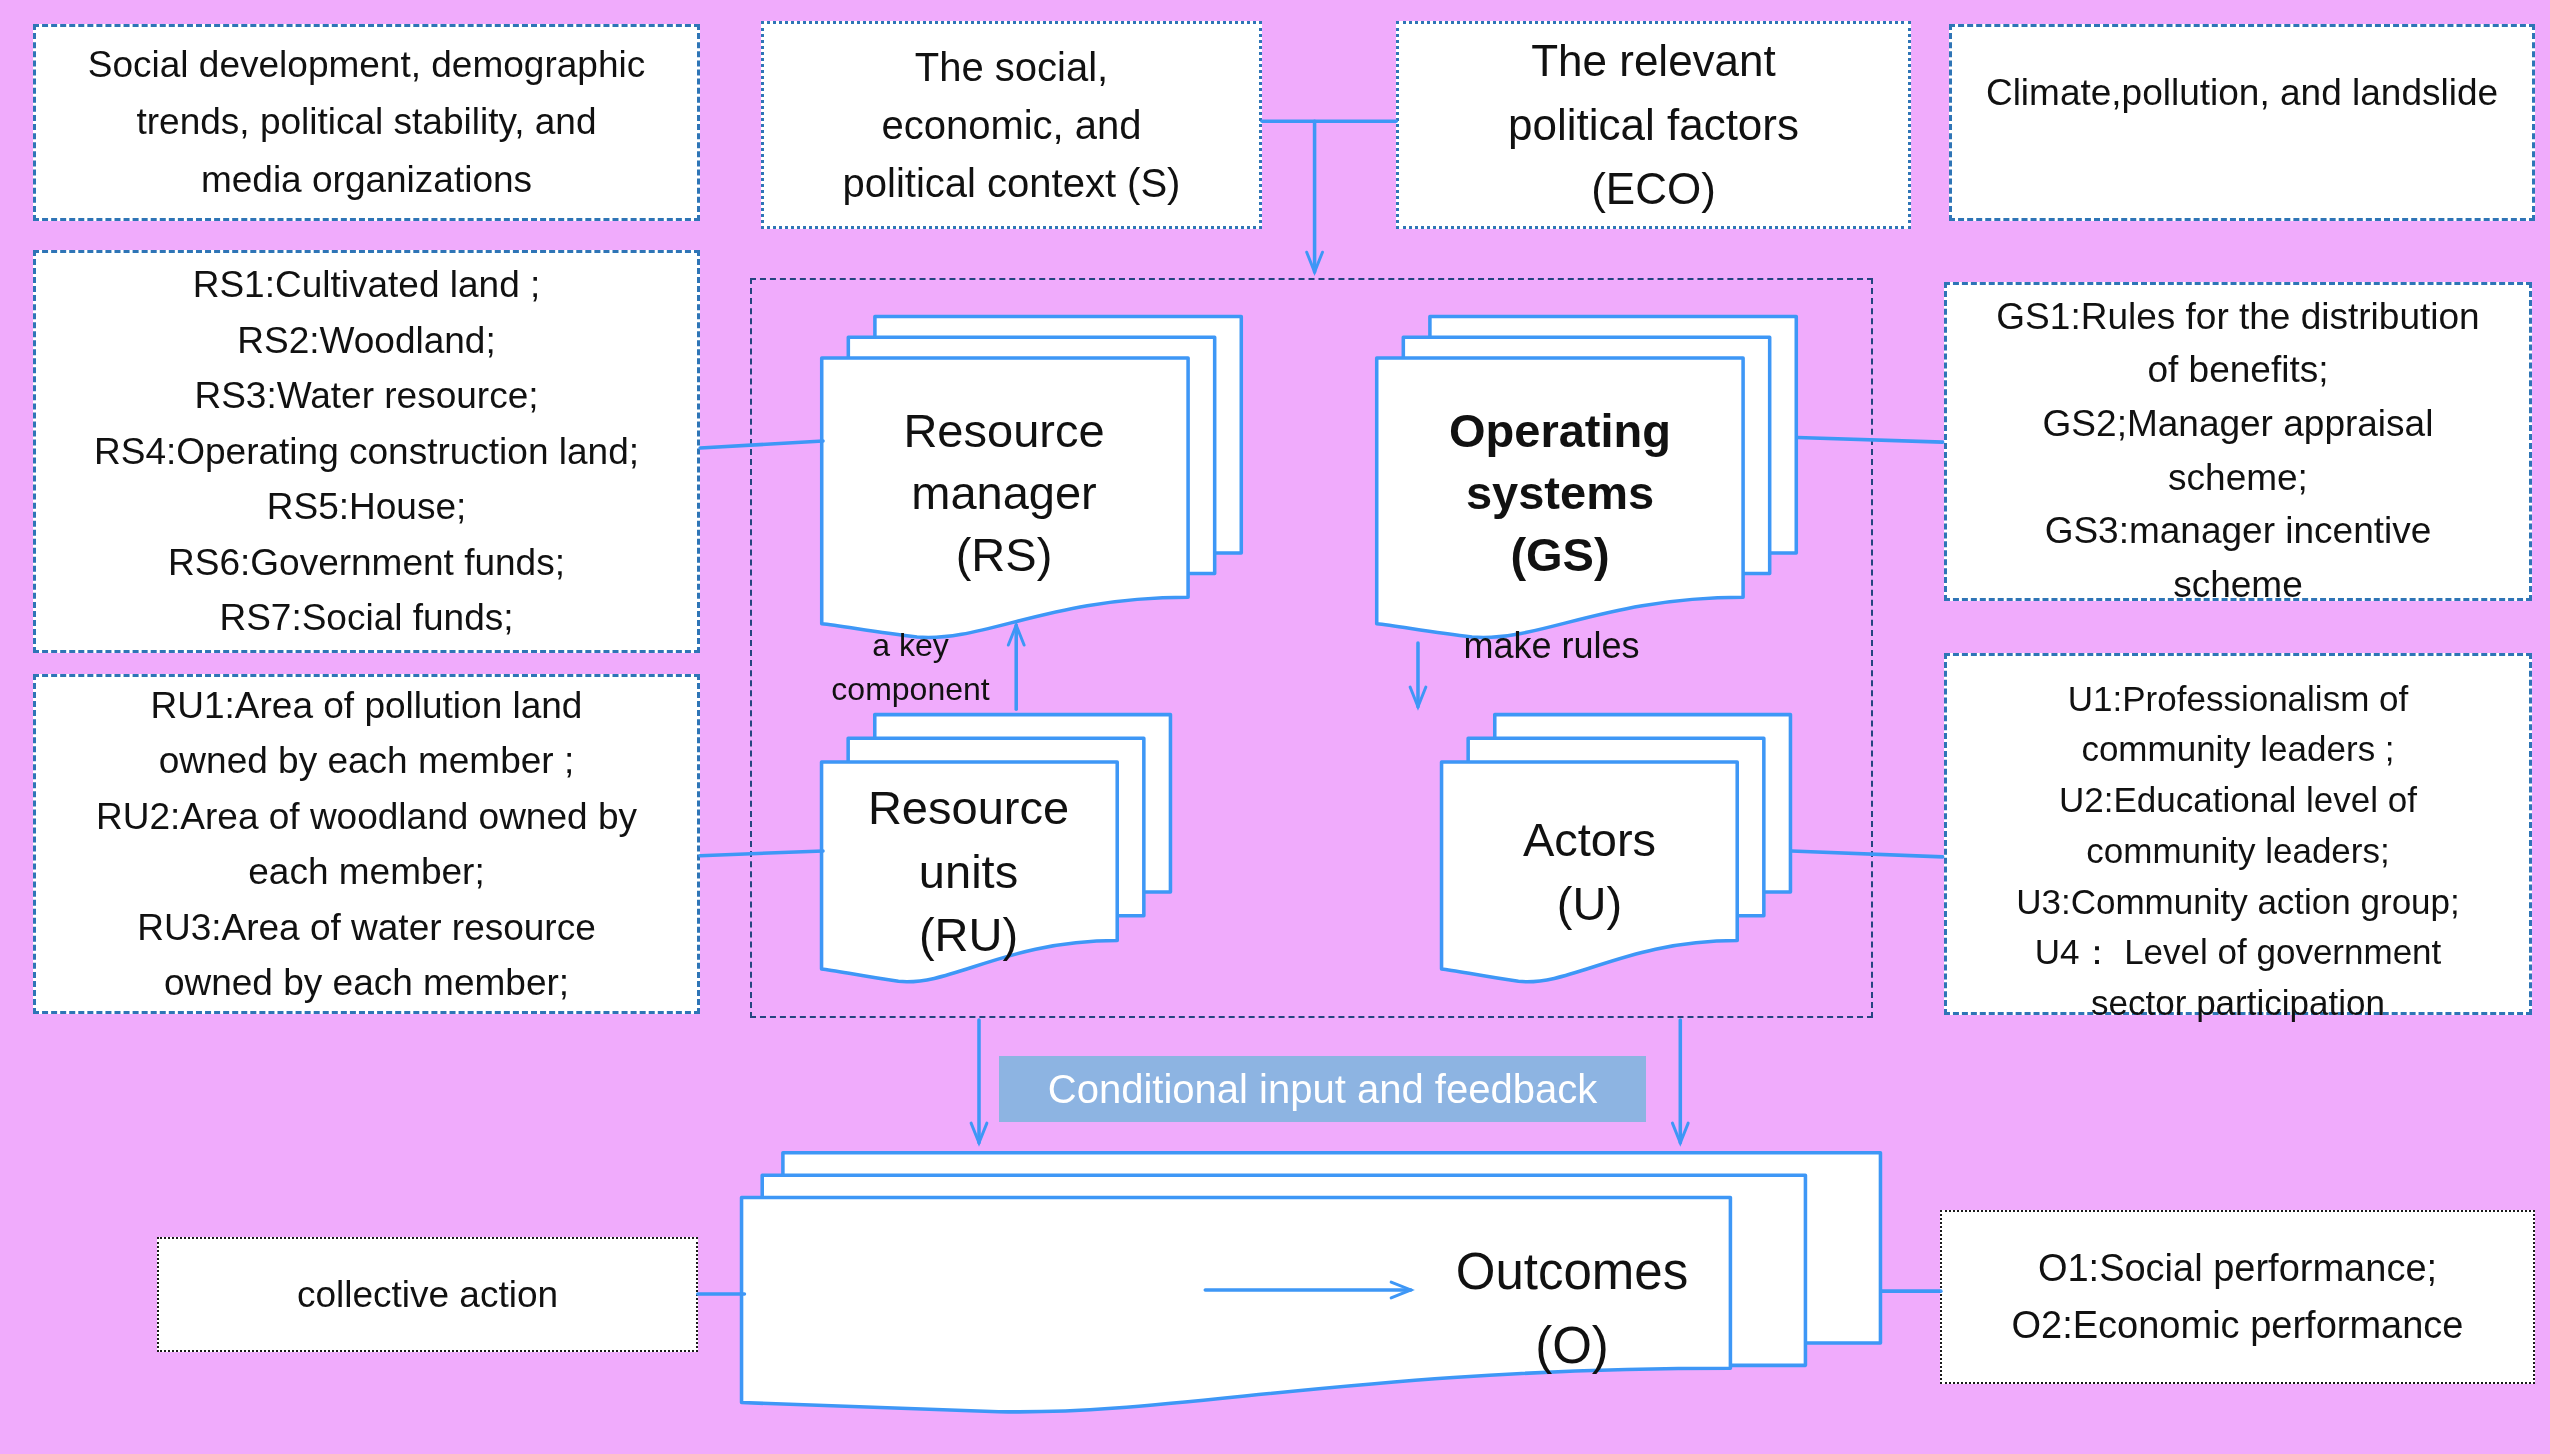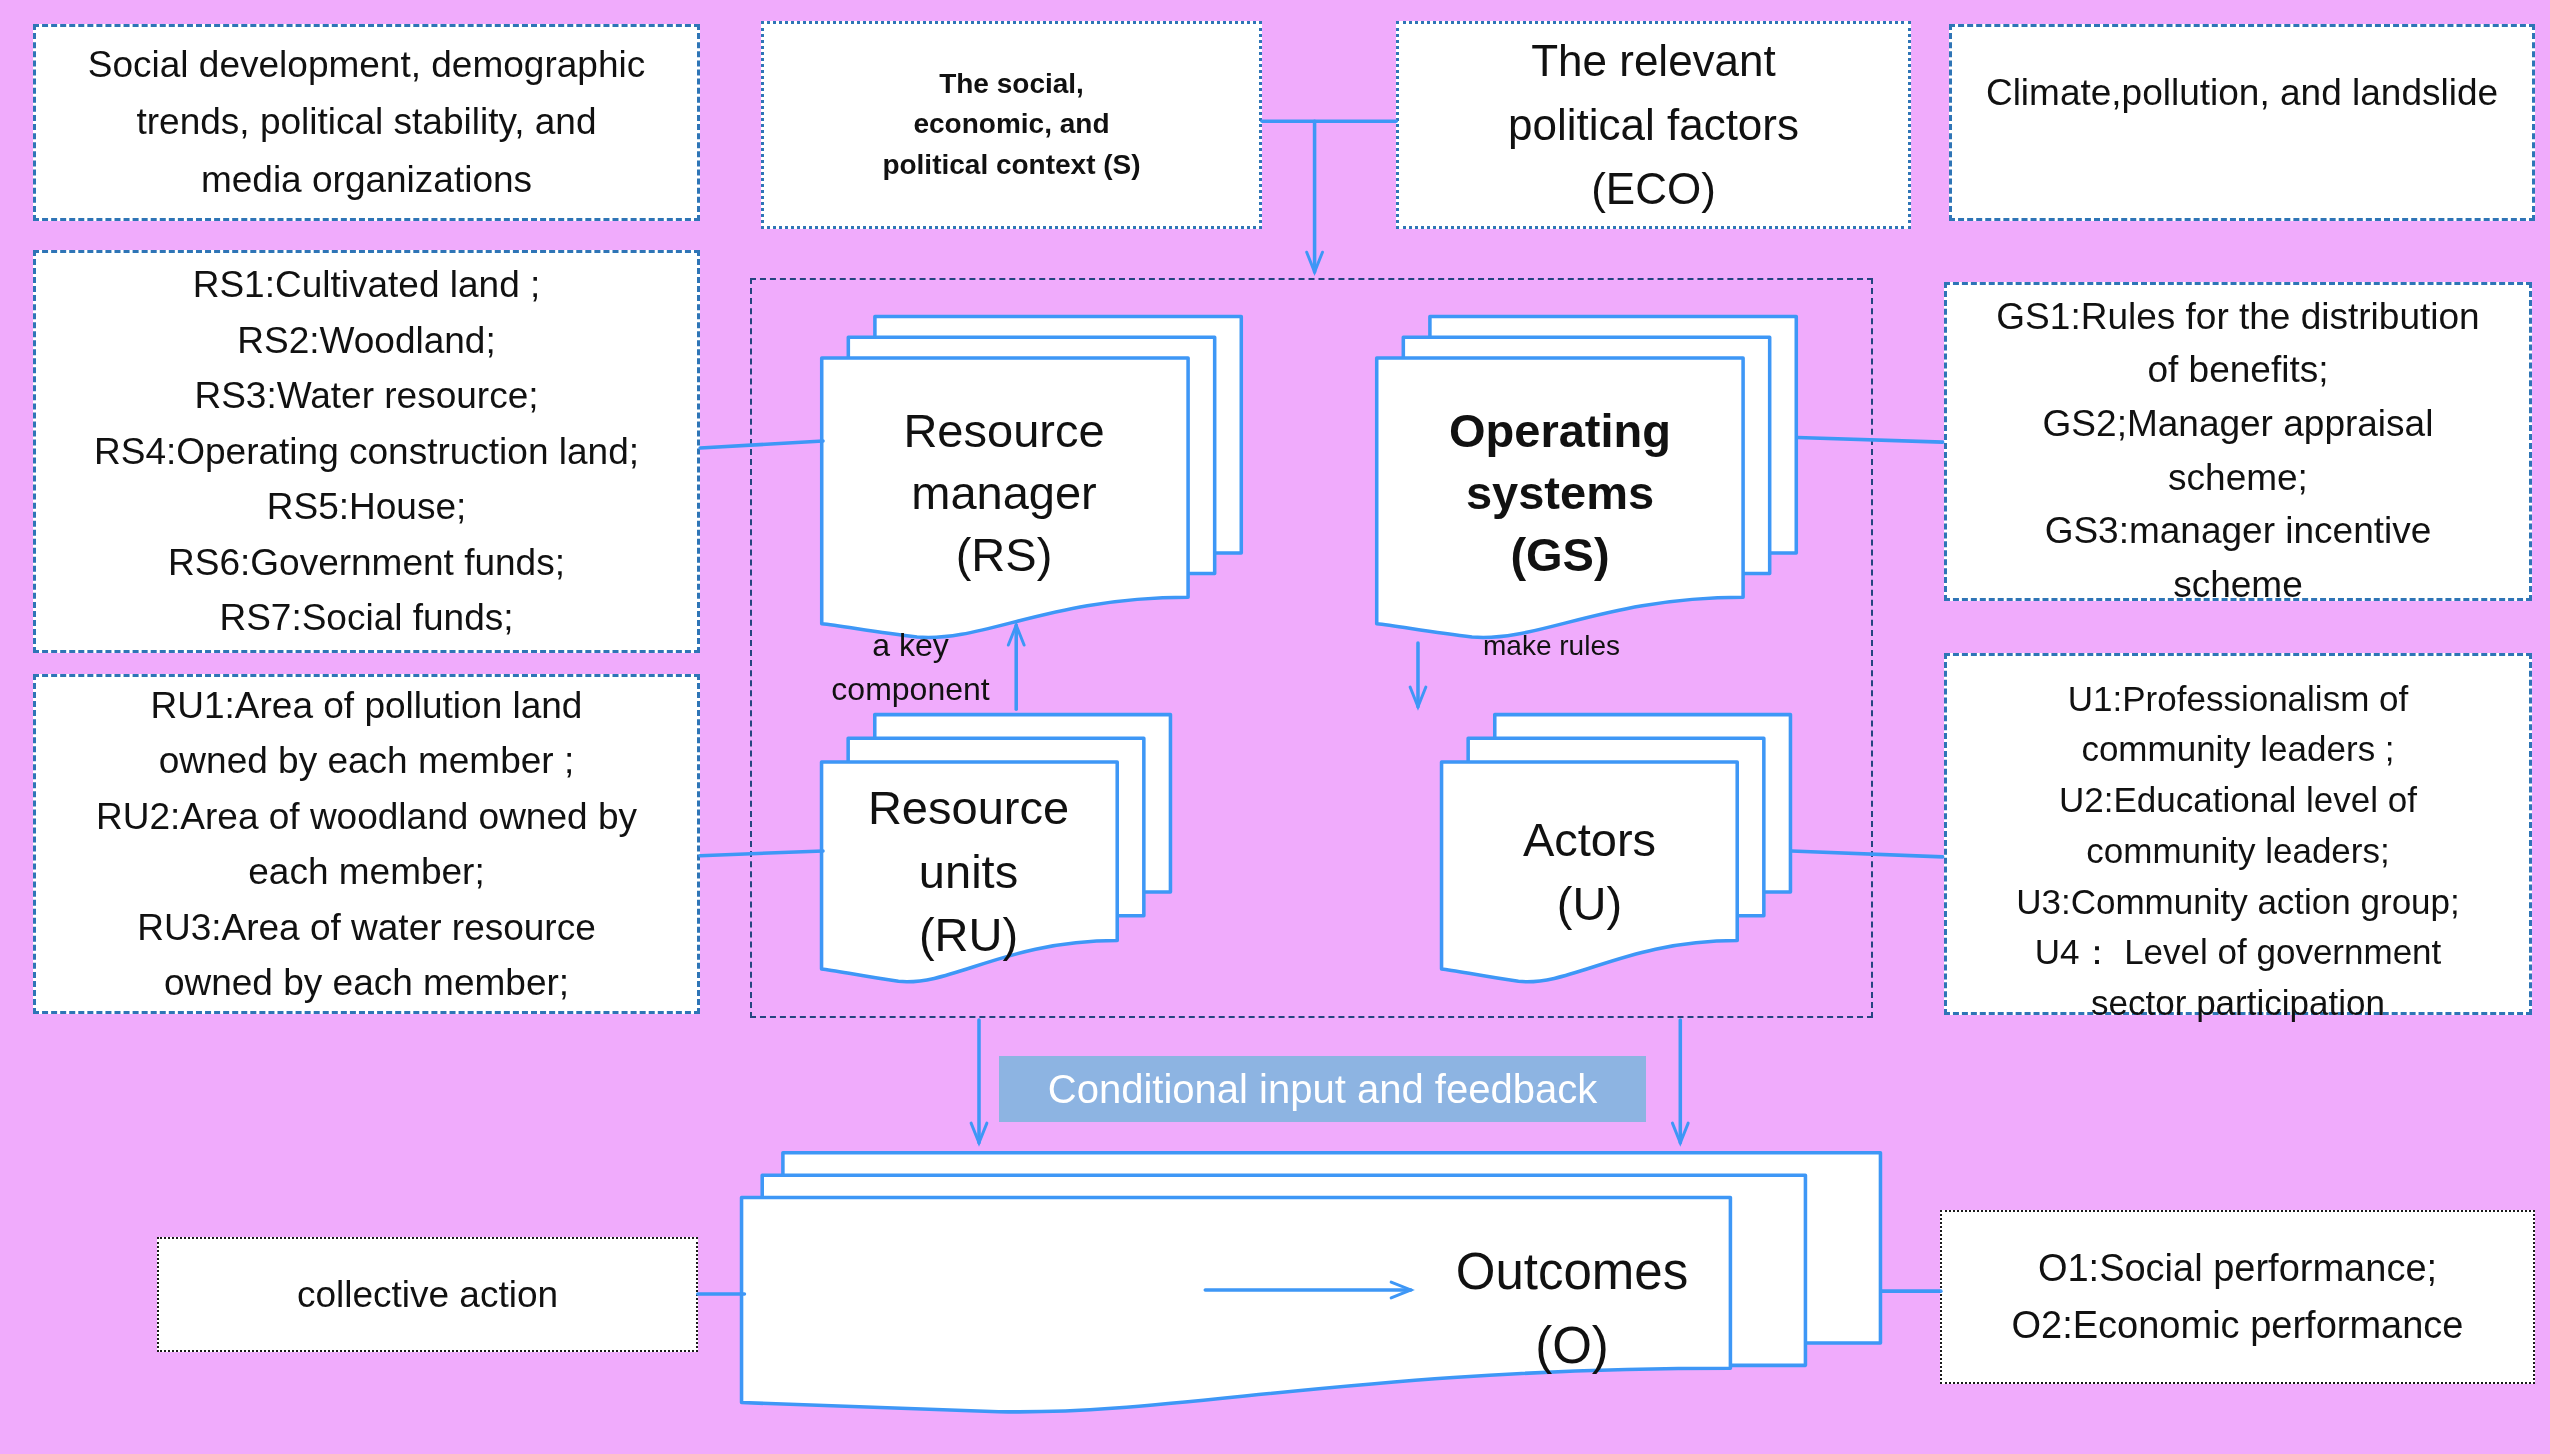--- a/index.html
+++ b/index.html
@@ -10,41 +10,41 @@
   .dbox{
     position:absolute;display:flex;align-items:center;justify-content:center;
     text-align:center;white-space:pre-line;background:#fff;box-sizing:border-box;
     line-height:1.5;
   }
   .b-dash{border:3px dashed var(--dash_blue,#2E75B6);}
   .b-dot{border:3px dotted var(--dash_blue,#2E75B6);}
   .b-navy{border:2.4px dashed var(--dark_navy,#24457F);background:transparent;}
   .b-black{border:2.4px dotted var(--black_dotted,#1a1a1a);}
   #box-social{left:33px;top:23.6px;width:667px;height:197px;font-size:37px;line-height:1.55;}
-  #box-s{left:761px;top:20.7px;width:501px;height:208px;font-size:28px;line-height:1.45;font-weight:bold;}
+  #box-s{left:761px;top:20.7px;width:501px;height:208px;font-size:40px;line-height:1.45;}
   #box-eco{left:1396px;top:20.7px;width:515px;height:208px;font-size:44px;line-height:1.45;}
   #box-climate{left:1949px;top:23.6px;width:586px;height:197px;font-size:37px;padding-bottom:59px;}
   #box-rs-list{left:33px;top:250px;width:667px;height:403px;font-size:37px;line-height:1.5;}
   #box-ru-list{left:33px;top:674px;width:667px;height:340px;font-size:37px;line-height:1.5;}
   #core{left:750px;top:278px;width:1123px;height:740px;}
   #box-gs-list{left:1944px;top:282px;width:588px;height:319px;font-size:37px;line-height:1.45;align-items:flex-start;padding-top:4.7px;}
   #box-u-list{left:1944px;top:653px;width:588px;height:362px;font-size:35px;line-height:1.45;align-items:flex-start;padding-top:17.7px;}
   #box-collective{left:157px;top:1237px;width:541px;height:115px;font-size:37px;}
   #box-o-list{left:1940px;top:1210px;width:595px;height:174px;font-size:38px;line-height:1.5;}
   #label-conditional{
     position:absolute;left:999px;top:1056px;width:647px;height:66px;
     background:var(--label_bg,#8DB4E2);color:#fff;font-size:40px;
     display:flex;align-items:center;justify-content:center;white-space:pre-line;
   }
   .free-label{
     position:absolute;display:flex;align-items:center;justify-content:center;
     text-align:center;white-space:pre-line;color:#111;
   }
   #label-key{left:804px;top:623px;width:213px;height:89px;font-size:32px;line-height:1.35;}
-  #label-rules{left:1445px;top:625px;width:213px;height:41px;font-size:28px;text-align:center;}
+  #label-rules{left:1445px;top:625px;width:213px;height:41px;font-size:36px;text-align:center;}
   .stack-svg{position:absolute;}
   .stack-text{
     position:absolute;display:flex;align-items:center;justify-content:center;
     text-align:center;white-space:pre-line;color:#111;
   }
   #rs-text{left:821px;top:369px;width:366px;height:248px;font-size:47px;line-height:1.32;}
   #gs-text{left:1377px;top:369px;width:366px;height:248px;font-size:47px;line-height:1.32;font-weight:bold;}
   #ru-text{left:821px;top:786px;width:295px;height:171px;font-size:47px;line-height:1.35;}
   #actors-text{left:1442px;top:786px;width:295px;height:171px;font-size:47px;line-height:1.35;}
   #io-left{left:845px;top:1223px;width:378px;height:171px;font-size:51px;line-height:1.45;}

